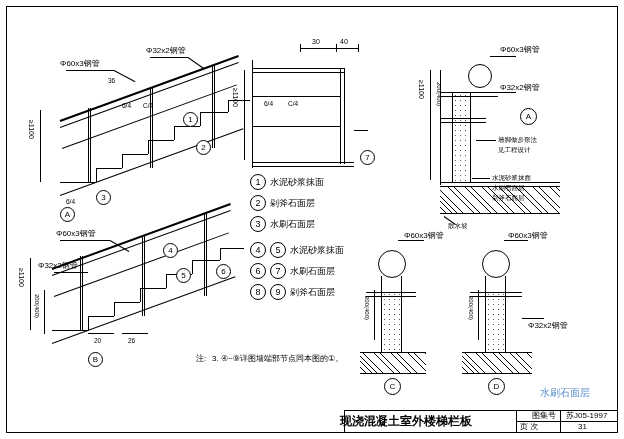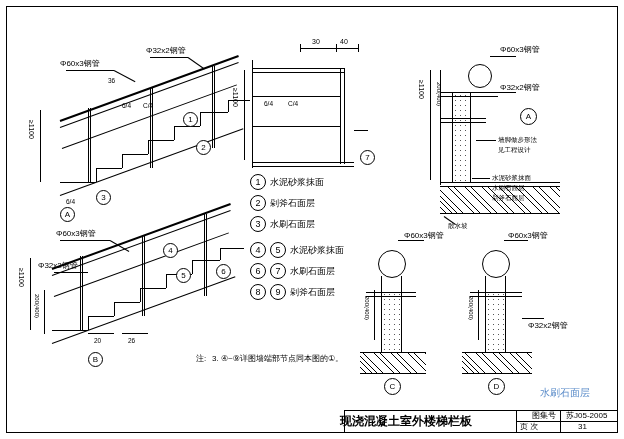--- a/index.html
+++ b/index.html
@@ -273,19 +273,19 @@
   </div>
 
   <div class="ln h" style="left:344px;top:410px;width:274px;"></div>
   <div class="ln v" style="left:344px;top:410px;height:22px;"></div>
   <div class="ln v" style="left:516px;top:410px;height:22px;"></div>
   <div class="ln v" style="left:560px;top:410px;height:22px;"></div>
   <div class="ln h" style="left:516px;top:421px;width:102px;"></div>
 
   <div class="txt" style="left:340px;top:415px;font-size:12px;font-weight:bold;">现浇混凝土室外楼梯栏板</div>
   <div class="txt" style="left:520px;top:412px;font-size:8px;margin-left:12px;">图集号</div>
-  <div class="txt" style="left:566px;top:412px;font-size:8px;">苏J05-2005</div>
+  <div class="txt" style="left:566px;top:412px;font-size:8px;">苏J05-1997</div>
   <div class="txt" style="left:520px;top:423px;font-size:8px;">页  次</div>
   <div class="txt" style="left:578px;top:423px;font-size:8px;">31</div>
 
   <div class="wm" style="left:540px;top:386px;">水刷石面层</div>
 
 </div>
 
 </body></html>

